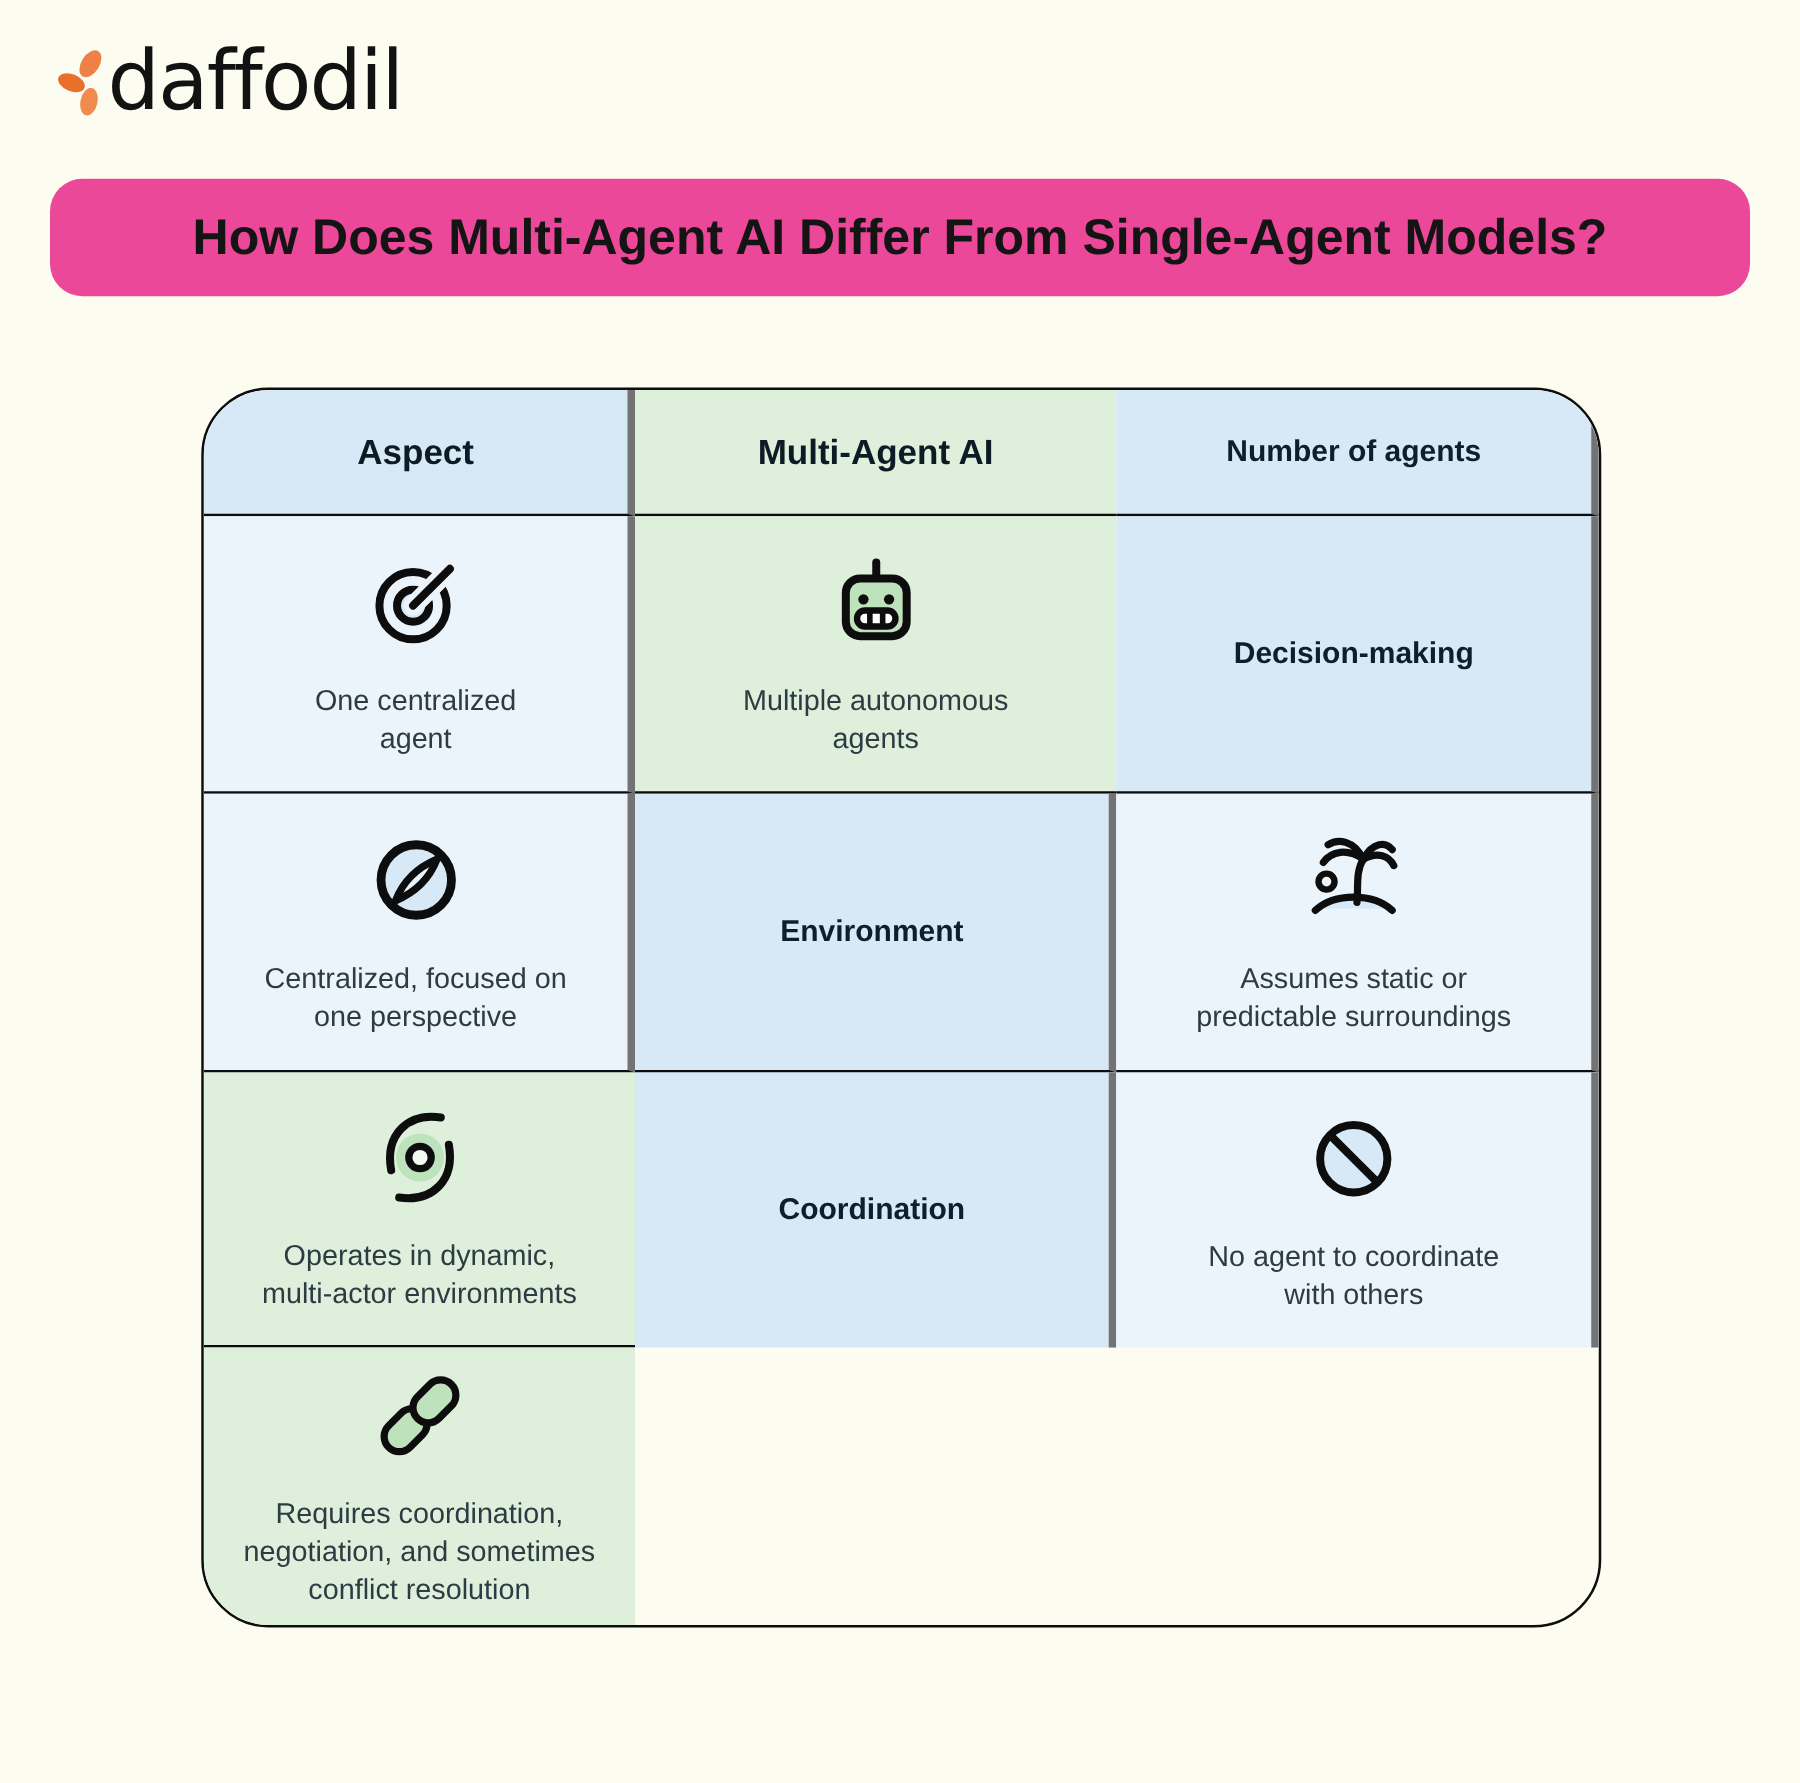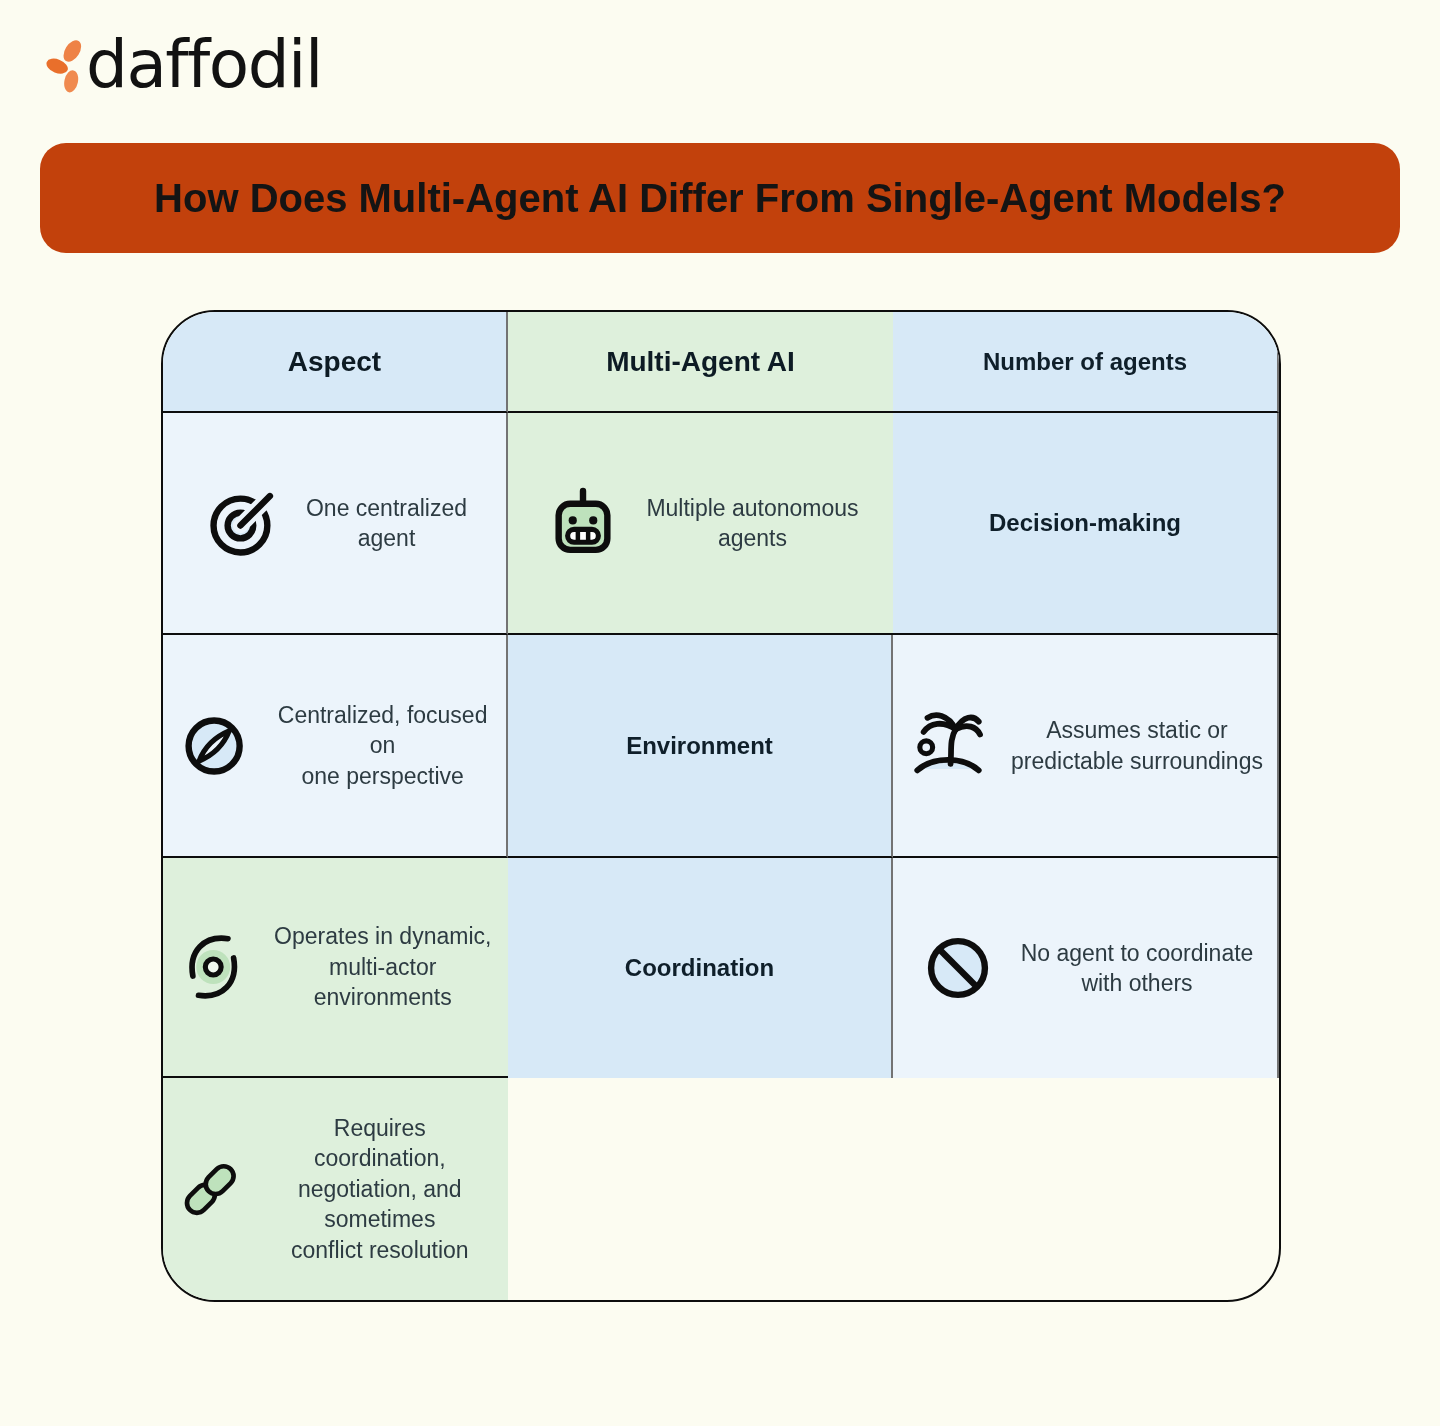--- a/index.html
+++ b/index.html
@@ -13,50 +13,50 @@
   
   .logo{position:absolute;left:46px;top:32px;display:flex;align-items:center;}
   .logo svg{display:block;}
   .logo-text{
     font-family:"DejaVu Sans",sans-serif;
     font-size:66px;font-weight:400;letter-spacing:-1.5px;color:#121212;
     margin-left:-8px;line-height:1;
   }
   
   .banner{
-    position:absolute;left:40px;top:143px;width:1360px;height:110px;
-    background:#c2410c;border-radius:26px;
+    position:absolute;left:40px;top:143px;width:1360px;height:94px;
+    background:#ec4899;border-radius:26px;
     display:flex;align-items:center;justify-content:center;
   }
   .banner-title{
     font-size:40px;font-weight:800;color:#141414;letter-spacing:0;
     white-space:nowrap;
   }
   
   .table{
     position:absolute;left:161px;top:310px;width:1120px;height:992px;
     border:2.5px solid #0d0d0d;border-radius:54px;overflow:hidden;
     display:grid;
     grid-template-columns:345px 385px 1fr;
     grid-template-rows:101px 222px 223px 220px 1fr;
     box-sizing:border-box;
   }
   .cell{
-    border-right:2px solid #737373;border-bottom:2px solid #0d0d0d;
+    border-right:6px solid #737373;border-bottom:2px solid #0d0d0d;
     display:flex;align-items:center;justify-content:center;
     box-sizing:border-box;
   }
   .cell.col-last{border-right:none;}
   .cell.row-last{border-bottom:none;}
   .bg-blue{background:#D7E9F7;}
   .bg-lightblue{background:#ECF4FB;}
   .bg-green{background:#DEF0DC;}
   .header-label{font-size:28px;font-weight:700;color:#0d1b24;}
   .aspect-label{font-size:24px;font-weight:700;color:#0f1f2a;}
-  .body-cell{gap:22px;padding:0 14px;}
+  .body-cell{flex-direction:column;gap:22px;padding:0 14px;}
   .body-text{
     font-size:23px;line-height:1.32;color:#2d3b42;text-align:center;
     white-space:pre-line;
   }
   .icon{width:82px;height:82px;display:block;}
 </style>
 </head>
 <body>
 
 <div class="logo">

